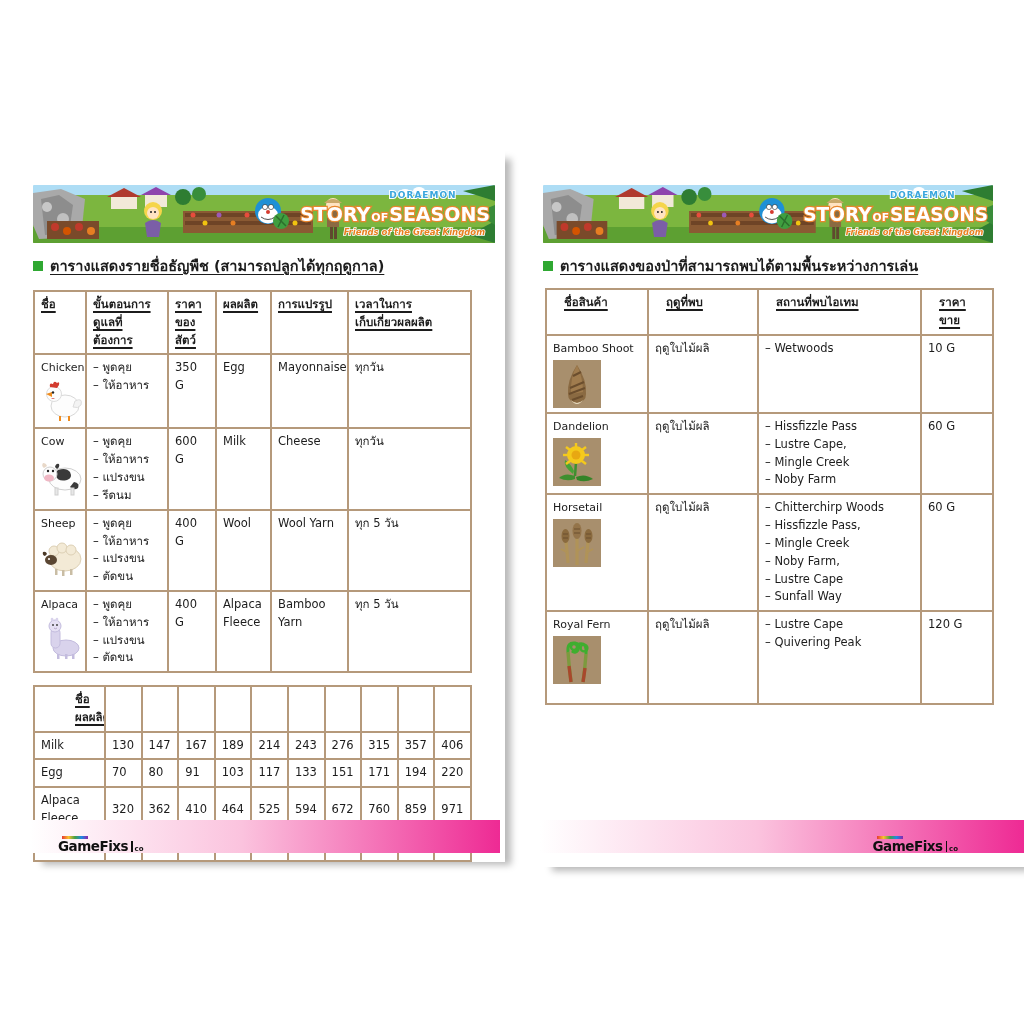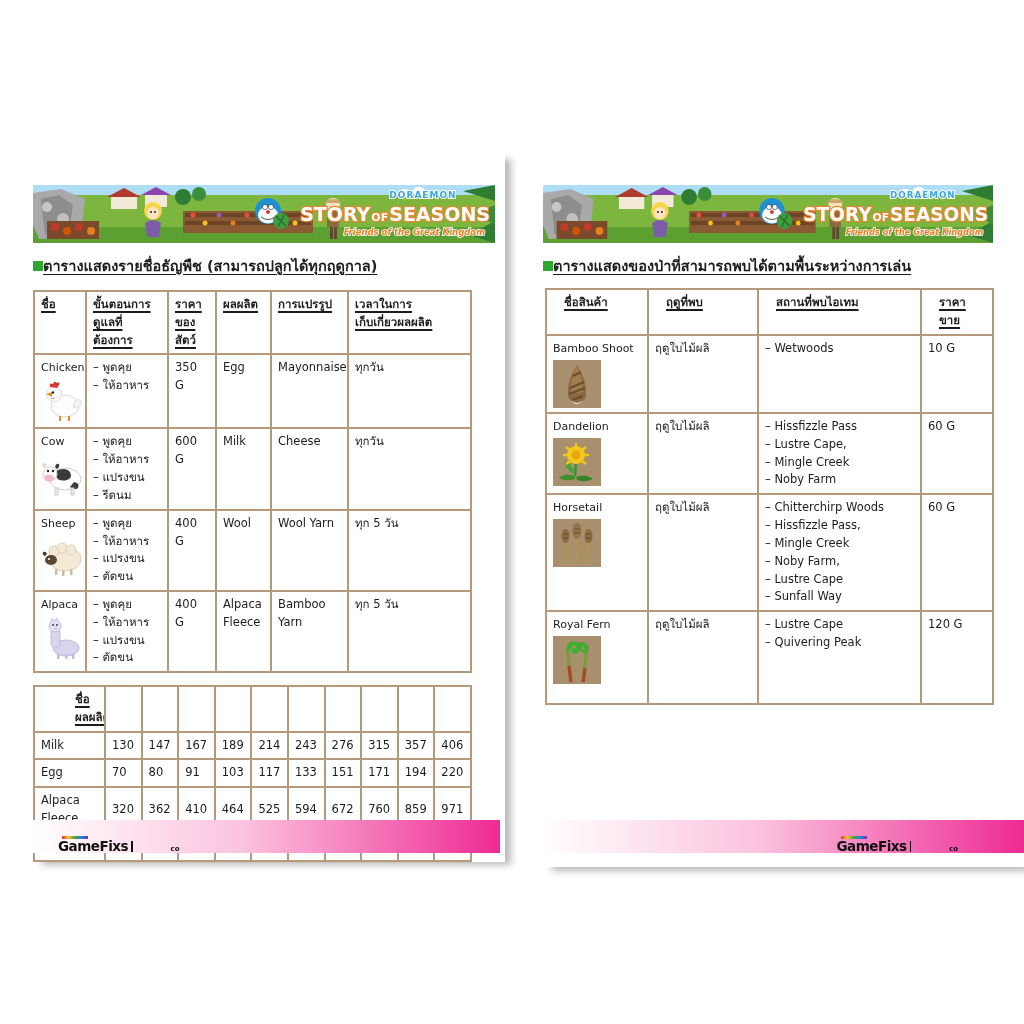--- a/index.html
+++ b/index.html
@@ -13,21 +13,21 @@
   #page-right{left:540px;top:150px;width:484px;height:717px;
     box-shadow:9px 7px 7px -3px rgba(0,0,0,0.28);}
 
   
   .banner{position:absolute;left:3px;top:35px;height:58px;overflow:hidden;border-radius:1px;}
   #page-left .banner{width:462px;}
   #page-right .banner{width:450px;}
   .banner svg{display:block;width:100%;height:100%;}
 
   
-  .sec-title{position:absolute;left:3px;display:flex;align-items:center;
+  .sec-title{position:absolute;left:3px;display:flex;align-items:center;gap:7px;
     font-size:14.5px;font-weight:bold;white-space:nowrap;}
   .sec-title .bullet{width:10px;height:10px;background:#2fa832;flex:0 0 auto;}
   .sec-title .txt{text-decoration:underline;text-underline-offset:3px;}
 
   
   table{border-collapse:collapse;table-layout:fixed;background:#fff;}
   th,td{border:2px solid #b5997b;vertical-align:top;text-align:left;
     padding:4px 6px;font-size:11.5px;font-weight:normal;line-height:1.55;
     overflow:hidden;}
   th{font-weight:bold;white-space:pre-line;}
@@ -54,21 +54,21 @@
     display:flex;align-items:flex-end;}
   #page-left .footer-bar{left:0;width:470px;}
   #page-right .footer-bar{left:0;width:484px;justify-content:flex-end;}
   .gf-logo{position:relative;display:inline-flex;align-items:baseline;line-height:1;}
   #page-left .gf-logo{margin-left:28px;}
   #page-right .gf-logo{margin-right:66px;}
   .gf-rainbow{position:absolute;top:-4px;left:4px;width:26px;height:3px;
     background:linear-gradient(90deg,#e53935,#fbc02d,#43a047,#1e88e5,#8e24aa);}
   .gf-text{font-weight:bold;font-size:13.5px;color:#101010;letter-spacing:-0.5px;}
   .gf-sep{width:1.5px;height:11px;background:#101010;display:inline-block;margin:0 2px 0 3px;align-self:center;}
-  .gf-suffix{font-size:7px;color:#101010;font-weight:bold;padding-left:36px;}
+  .gf-suffix{font-size:7px;color:#101010;font-weight:bold;}
 </style>
 </head>
 <body>
 
 <div class="page" id="page-left">
 
   <div class="banner">
     <svg viewBox="0 0 462 58" preserveAspectRatio="none">
       <rect x="0" y="0" width="462" height="14" fill="#aeddf5"></rect>
       <rect x="0" y="10" width="462" height="48" fill="#7cb63f"></rect>

